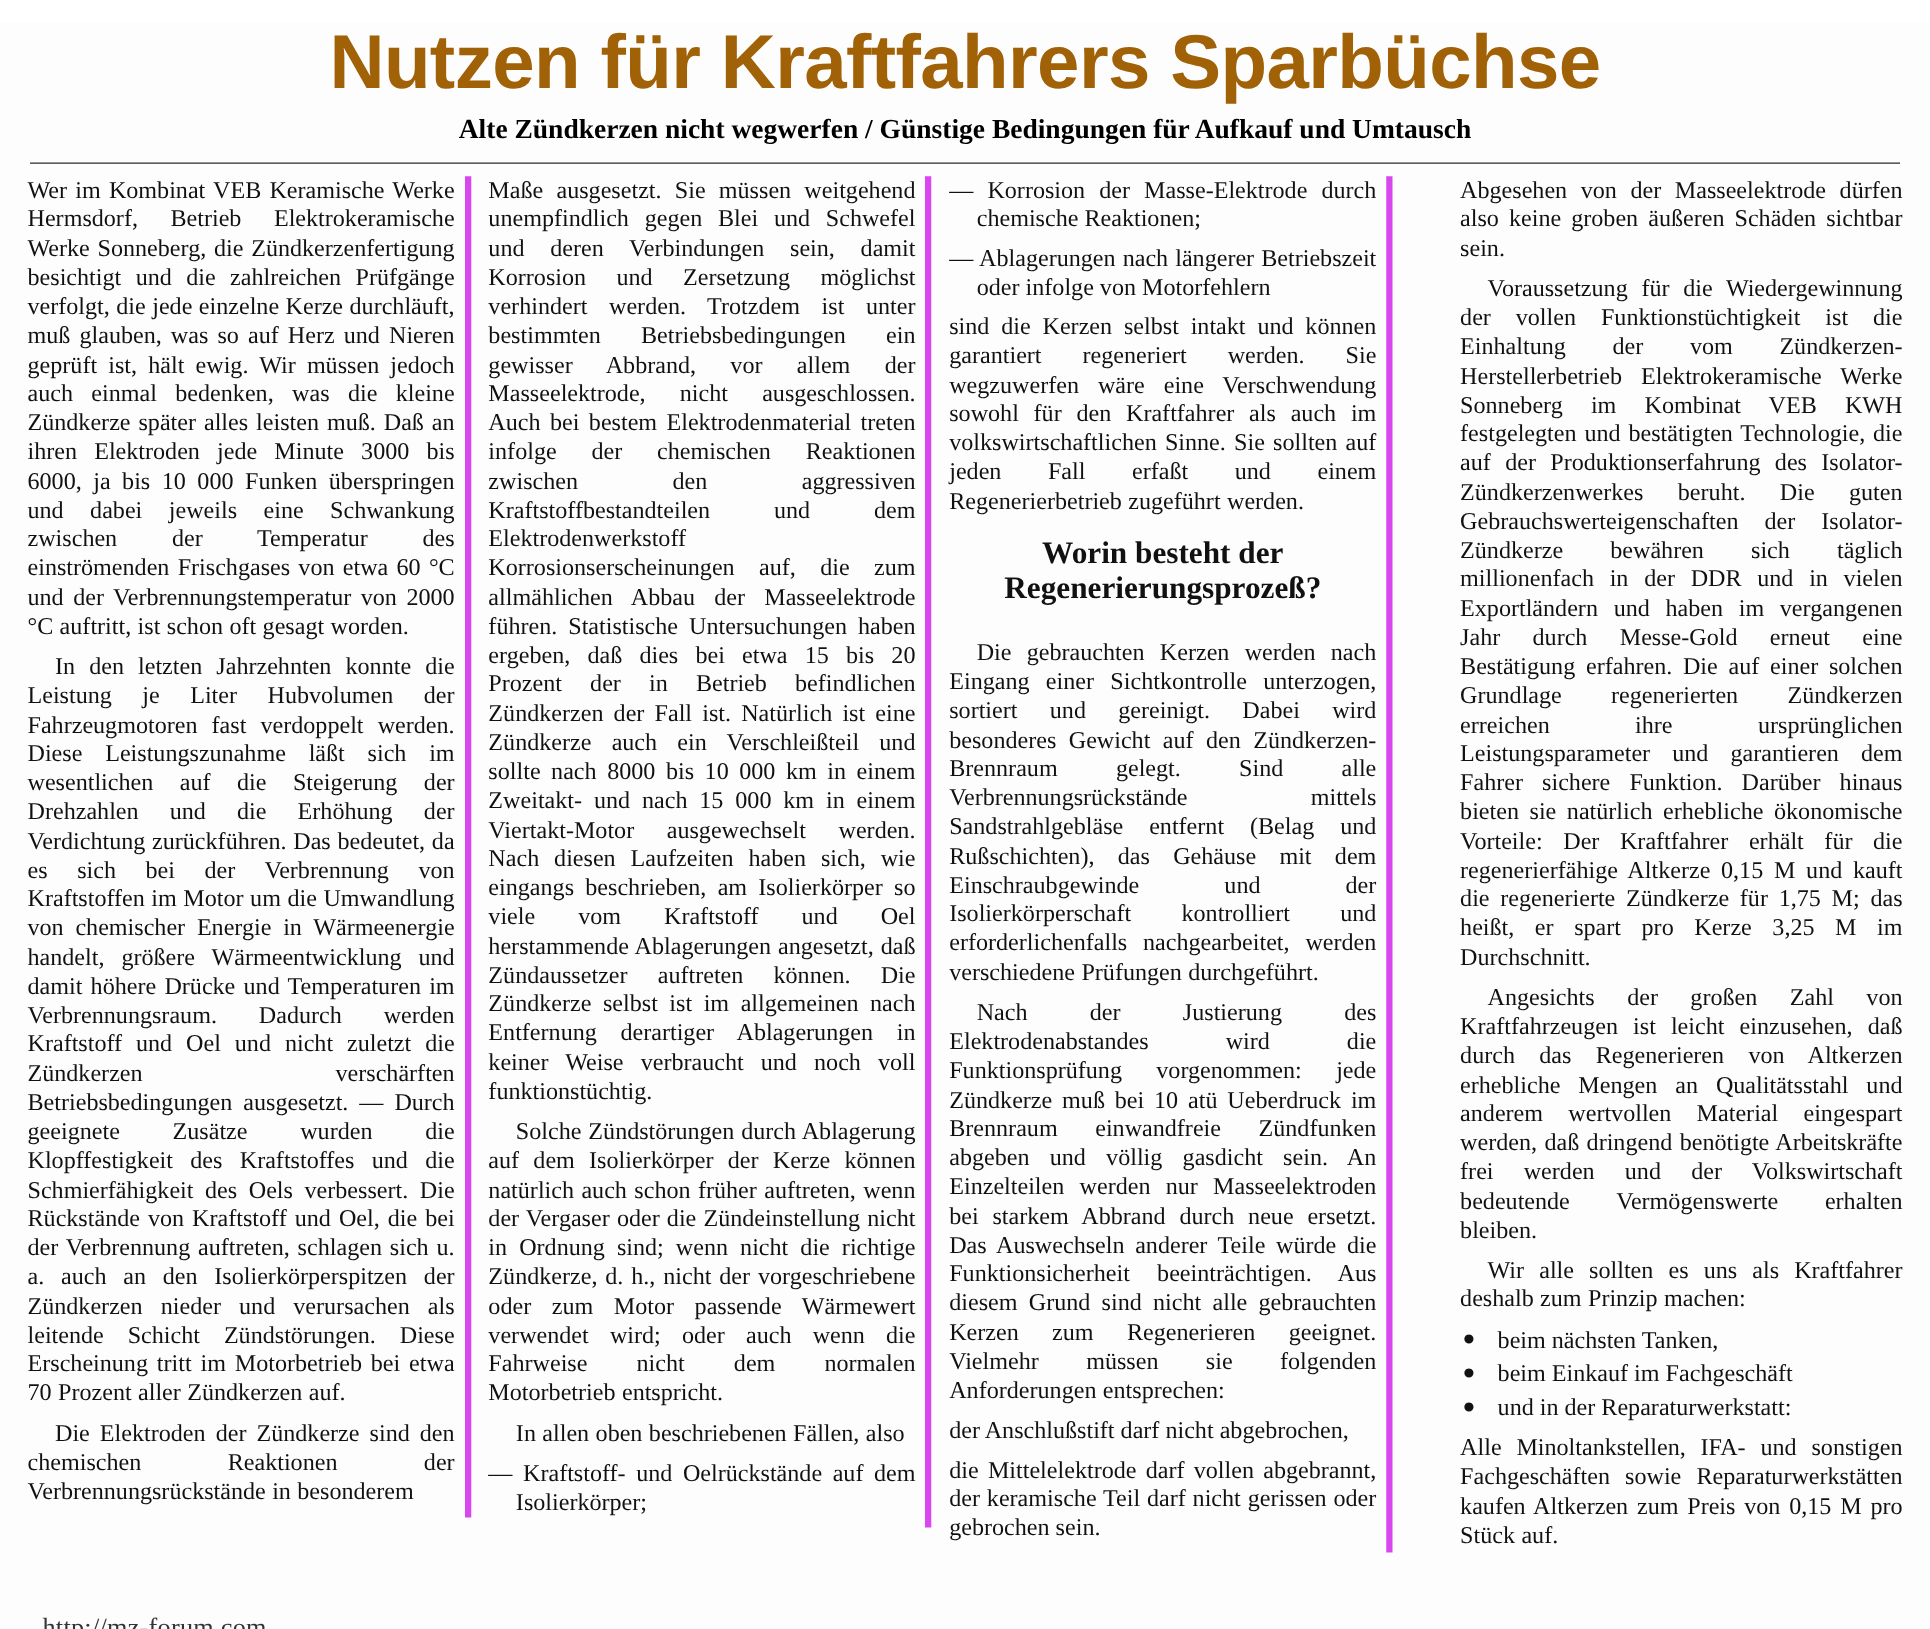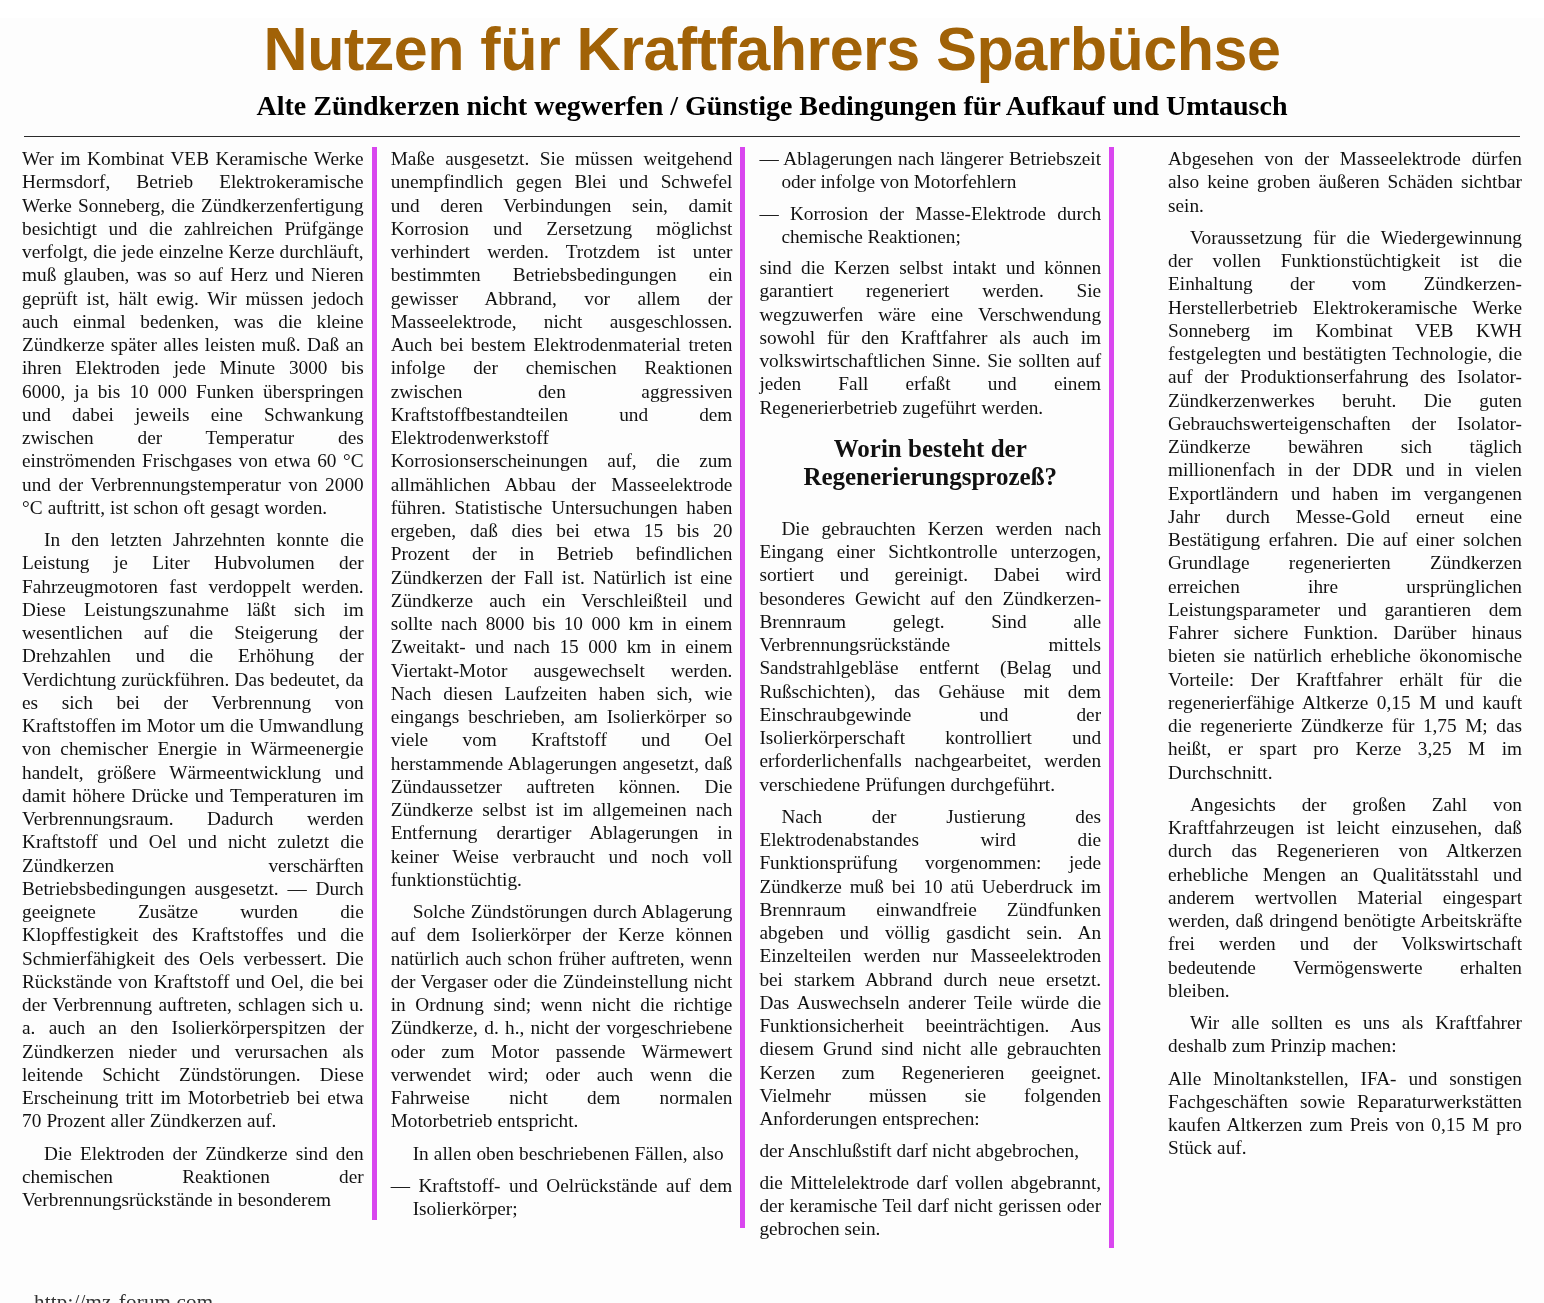--- a/index.html
+++ b/index.html
@@ -28,21 +28,21 @@
     font-size: 61px;
     letter-spacing: -0.5px;
     text-align: center;
     margin: 18px 40px 4px 40px;
     line-height: 1.02;
     color: #a16207;
   }
   .subhead {
     font-family: "Liberation Serif", serif;
     font-weight: bold;
-    font-size: 28px;
+    font-size: 22px;
     text-align: center;
     margin: 10px 40px 14px 40px;
     color: #000;
   }
   .rule {
     border: none;
     border-top: 1px solid #2a2a2a;
     margin: 8px 24px 10px 24px;
   }
   .columns {
@@ -153,34 +153,39 @@
     </div>
 
     <div class="col">
       <p class="body noindent">Maße ausgesetzt. Sie müssen weitgehend unempfindlich gegen Blei und Schwefel und deren Verbindungen sein, damit Korrosion und Zersetzung möglichst verhindert werden. Trotzdem ist unter bestimmten Betriebsbedingungen ein gewisser Abbrand, vor allem der Masseelektrode, nicht ausgeschlossen. Auch bei bestem Elektrodenmaterial treten infolge der chemischen Reaktionen zwischen den aggressiven Kraftstoffbestandteilen und dem Elektrodenwerkstoff Korrosionserscheinungen auf, die zum allmählichen Abbau der Masseelektrode führen. Statistische Untersuchungen haben ergeben, daß dies bei etwa 15 bis 20 Prozent der in Betrieb befindlichen Zündkerzen der Fall ist. Natürlich ist eine Zündkerze auch ein Verschleißteil und sollte nach 8000 bis 10 000 km in einem Zweitakt- und nach 15 000 km in einem Viertakt-Motor ausgewechselt werden. Nach diesen Laufzeiten haben sich, wie eingangs beschrieben, am Isolierkörper so viele vom Kraftstoff und Oel herstammende Ablagerungen angesetzt, daß Zündaussetzer auftreten können. Die Zündkerze selbst ist im allgemeinen nach Entfernung derartiger Ablagerungen in keiner Weise verbraucht und noch voll funktionstüchtig.</p>
       <p class="body">Solche Zündstörungen durch Ablagerung auf dem Isolierkörper der Kerze können natürlich auch schon früher auftreten, wenn der Vergaser oder die Zündeinstellung nicht in Ordnung sind; wenn nicht die richtige Zündkerze, d. h., nicht der vorgeschriebene oder zum Motor passende Wärmewert verwendet wird; oder auch wenn die Fahrweise nicht dem normalen Motorbetrieb entspricht.</p>
       <p class="body">In allen oben beschriebenen Fällen, also</p>
       <p class="dash-item">— Kraftstoff- und Oelrückstände auf dem Isolierkörper;</p>
     </div>
 
     <div class="col">
+      <p class="dash-item">— Korrosion der Masse-Elektrode durch chemische Reaktionen;</p>
       <p class="dash-item">— Ablagerungen nach längerer Betriebszeit oder infolge von Motorfehlern</p>
-      <p class="dash-item">— Korrosion der Masse-Elektrode durch chemische Reaktionen;</p>
       <p class="body noindent">sind die Kerzen selbst intakt und können garantiert regeneriert werden. Sie wegzuwerfen wäre eine Verschwendung sowohl für den Kraftfahrer als auch im volkswirtschaftlichen Sinne. Sie sollten auf jeden Fall erfaßt und einem Regenerierbetrieb zugeführt werden.</p>
       <h3 class="sub-heading">Worin besteht der Regenerierungsprozeß?</h3>
       <p class="body">Die gebrauchten Kerzen werden nach Eingang einer Sichtkontrolle unterzogen, sortiert und gereinigt. Dabei wird besonderes Gewicht auf den Zündkerzen-Brennraum gelegt. Sind alle Verbrennungsrückstände mittels Sandstrahlgebläse entfernt (Belag und Rußschichten), das Gehäuse mit dem Einschraubgewinde und der Isolierkörperschaft kontrolliert und erforderlichenfalls nachgearbeitet, werden verschiedene Prüfungen durchgeführt.</p>
       <p class="body">Nach der Justierung des Elektrodenabstandes wird die Funktionsprüfung vorgenommen: jede Zündkerze muß bei 10 atü Ueberdruck im Brennraum einwandfreie Zündfunken abgeben und völlig gasdicht sein. An Einzelteilen werden nur Masseelektroden bei starkem Abbrand durch neue ersetzt. Das Auswechseln anderer Teile würde die Funktionsicherheit beeinträchtigen. Aus diesem Grund sind nicht alle gebrauchten Kerzen zum Regenerieren geeignet. Vielmehr müssen sie folgenden Anforderungen entsprechen:</p>
       <p class="hang">der Anschlußstift darf nicht abgebrochen,</p>
       <p class="hang">die Mittelelektrode darf vollen abgebrannt, der keramische Teil darf nicht gerissen oder gebrochen sein.</p>
     </div>
 
     <div class="col">
       <p class="body noindent">Abgesehen von der Masseelektrode dürfen also keine groben äußeren Schäden sichtbar sein.</p>
       <p class="body">Voraussetzung für die Wiedergewinnung der vollen Funktionstüchtigkeit ist die Einhaltung der vom Zündkerzen-Herstellerbetrieb Elektrokeramische Werke Sonneberg im Kombinat VEB KWH festgelegten und bestätigten Technologie, die auf der Produktionserfahrung des Isolator-Zündkerzenwerkes beruht. Die guten Gebrauchswerteigenschaften der Isolator-Zündkerze bewähren sich täglich millionenfach in der DDR und in vielen Exportländern und haben im vergangenen Jahr durch Messe-Gold erneut eine Bestätigung erfahren. Die auf einer solchen Grundlage regenerierten Zündkerzen erreichen ihre ursprünglichen Leistungsparameter und garantieren dem Fahrer sichere Funktion. Darüber hinaus bieten sie natürlich erhebliche ökonomische Vorteile: Der Kraftfahrer erhält für die regenerierfähige Altkerze 0,15 M und kauft die regenerierte Zündkerze für 1,75 M; das heißt, er spart pro Kerze 3,25 M im Durchschnitt.</p>
       <p class="body">Angesichts der großen Zahl von Kraftfahrzeugen ist leicht einzusehen, daß durch das Regenerieren von Altkerzen erhebliche Mengen an Qualitätsstahl und anderem wertvollen Material eingespart werden, daß dringend benötigte Arbeitskräfte frei werden und der Volkswirtschaft bedeutende Vermögenswerte erhalten bleiben.</p>
       <p class="body">Wir alle sollten es uns als Kraftfahrer deshalb zum Prinzip machen:</p>
+      <ul class="bullet-list">
+        <li>beim nächsten Tanken,</li>
+        <li>beim Einkauf im Fachgeschäft</li>
+        <li>und in der Reparaturwerkstatt:</li>
+      </ul>
       <p class="body noindent">Alle Minoltankstellen, IFA- und sonstigen Fachgeschäften sowie Reparaturwerkstätten kaufen Altkerzen zum Preis von 0,15 M pro Stück auf.</p>
     </div>
 
   </div>
 
   <div class="watermark">http://mz-forum.com</div>
 </div>
 
 </body></html>

